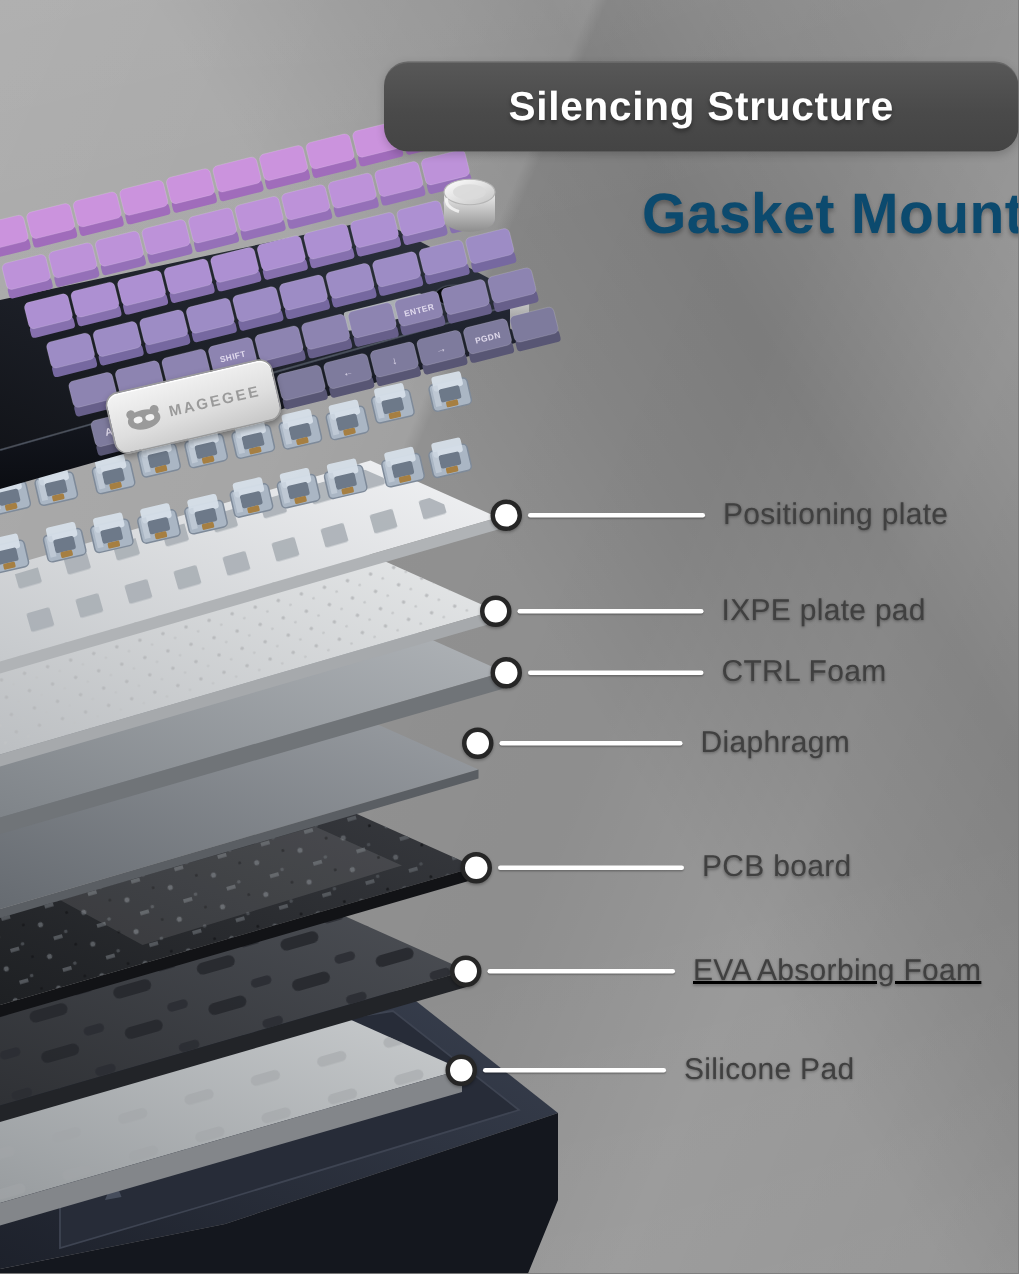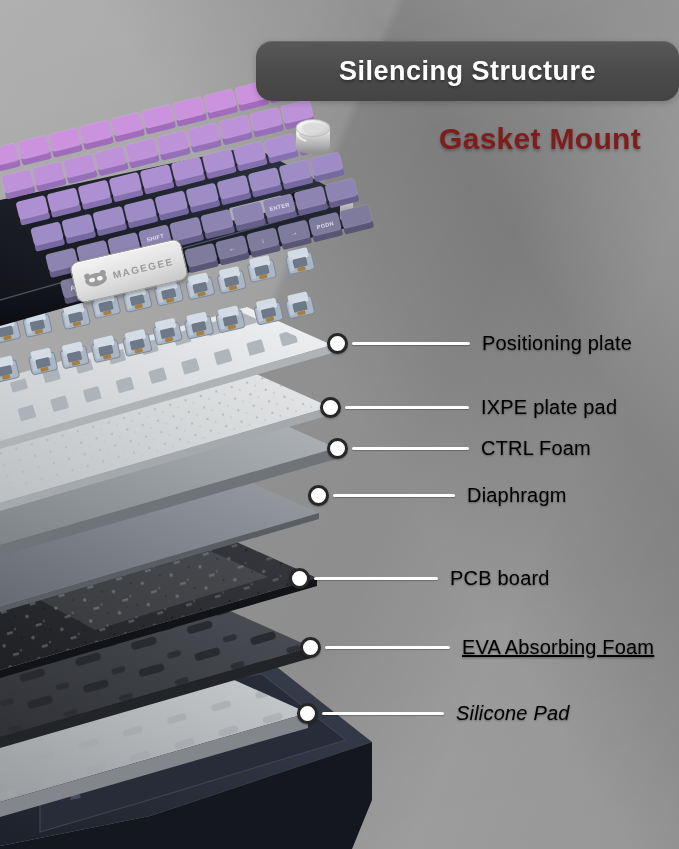--- a/index.html
+++ b/index.html
@@ -25,35 +25,35 @@
     background:linear-gradient(180deg,#585858 0%,#4a4a4a 55%,#444 100%);
     border-radius:16px;
     box-shadow:inset 0 1px 0 rgba(255,255,255,0.10), 0 2px 6px rgba(0,0,0,0.18);
     display:flex;align-items:center;justify-content:center;
     color:#fff;font-size:27px;font-weight:700;letter-spacing:0.5px;
     text-shadow:0 2px 3px rgba(0,0,0,0.35);
     white-space:nowrap;
   }
   .subtitle{
     position:absolute;left:428px;top:122px;width:224px;
-    color:#7f1d1d;font-size:30px;font-weight:700;letter-spacing:0.3px;
+    color:#0c4a6e;font-size:38px;font-weight:700;letter-spacing:0.3px;
     text-shadow:0 2px 3px rgba(0,0,0,0.28);text-align:center;white-space:nowrap;
   }
   .callout{position:absolute;height:22px;display:flex;align-items:center;}
   .callout .dot{
     width:21px;height:21px;border-radius:50%;background:#fff;
     border:3.5px solid #262626;box-sizing:border-box;flex:0 0 auto;
     box-shadow:0 1px 2px rgba(0,0,0,0.3);
   }
   .callout .line{
     height:3px;background:#fff;margin-left:4px;border-radius:2px;flex:0 0 auto;
     box-shadow:0 1px 1px rgba(0,0,0,0.25);
   }
   .callout .lbl{
-    margin-left:12px;color:#000000;font-size:20px;letter-spacing:0.2px;
+    margin-left:12px;color:#404040;font-size:20px;letter-spacing:0.2px;
     text-shadow:0 1px 2px rgba(0,0,0,0.35);white-space:nowrap;
   }
   .badge{
     position:absolute;left:72px;top:250px;width:112px;height:40px;
     transform:rotate(-13deg);
     background:linear-gradient(175deg,#f4f4f4 0%,#dedede 60%,#c7c7c7 100%);
     border-radius:9px;border:1px solid #9a9a9a;
     box-shadow:0 2px 4px rgba(0,0,0,0.35), inset 0 1px 0 #fff;
     display:flex;align-items:center;justify-content:center;gap:5px;
   }
@@ -429,29 +429,29 @@
   <div class="callout" style="left:327px;top:437px;">
     <span class="dot"></span>
     <span class="line" style="width:117px;"></span>
     <span class="lbl">CTRL Foam</span>
   </div>
   <div class="callout" style="left:308px;top:484px;">
     <span class="dot"></span>
     <span class="line" style="width:122px;"></span>
     <span class="lbl">Diaphragm</span>
   </div>
-  <div class="callout" style="left:289px;top:567px;">
+  <div class="callout" style="left:307px;top:567px;">
     <span class="dot"></span>
     <span class="line" style="width:124px;"></span>
     <span class="lbl">PCB board</span>
   </div>
   <div class="callout" style="left:300px;top:636px;text-decoration:underline;">
     <span class="dot"></span>
     <span class="line" style="width:125px;"></span>
     <span class="lbl">EVA Absorbing Foam</span>
   </div>
-  <div class="callout" style="left:297px;top:702px;font-style:italic;">
+  <div class="callout" style="left:297px;top:702px;">
     <span class="dot"></span>
     <span class="line" style="width:122px;"></span>
     <span class="lbl">Silicone Pad</span>
   </div>
 
 </div>
 
 </body></html>

